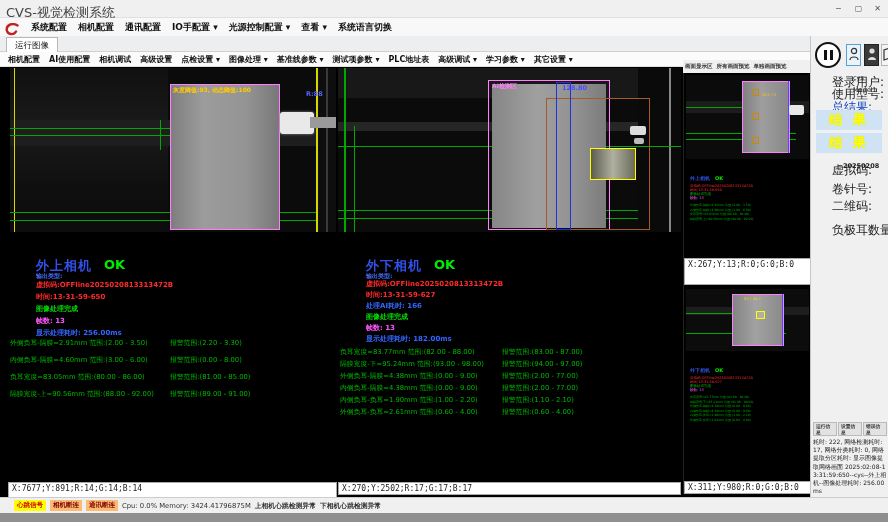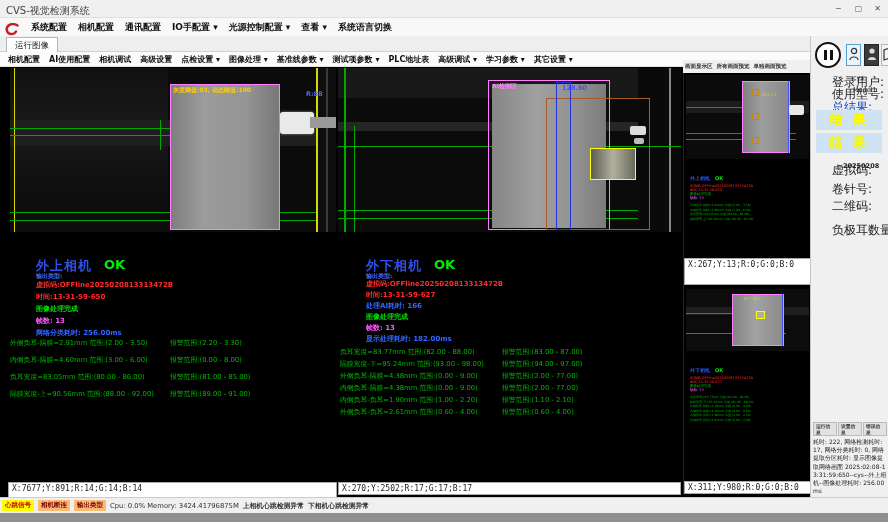--- a/index.html
+++ b/index.html
@@ -2,21 +2,21 @@
 <html><head>
 <meta charset="utf-8">
 <style>
   * { margin:0; padding:0; box-sizing:border-box; }
   html,body { width:888px; height:522px; overflow:hidden; }
   body { position:relative; background:#9a9a9a; font-family:"DejaVu Sans","Liberation Sans",sans-serif; }
   .abs { position:absolute; }
 
   
   .titlebar { left:0; top:0; width:888px; height:18px; background:#f0f0f0; border-bottom:1px solid #e0e0e0; }
-  .title-text { left:6px; top:4px; font-size:10px; color:#444; }
+  .title-text { left:6px; top:4px; font-size:13px; color:#444; }
   .winctl { top:0; height:17px; width:19px; text-align:center; font-size:8px; color:#555; line-height:17px; cursor:default; }
   .menubar { left:0; top:18px; width:888px; height:18px; background:#f8f8f8; display:flex; align-items:center; gap:11px; padding-left:4px; }
   .menu-item { font-size:9px; color:#111; font-weight:bold; white-space:nowrap; }
   .tabrow { left:0; top:36px; width:888px; height:16px; background:#eceef0; border-bottom:1px solid #d0d0d0; }
   .tab { left:6px; top:1px; height:15px; background:#fff; border:1px solid #b8b8b8; border-bottom:none; font-size:8.5px; padding:2px 8px 0; color:#222; }
   .toolbar { left:0; top:52px; width:810px; height:15px; background:#fbfbfb; border-bottom:1px solid #e2e2e2; display:flex; align-items:center; gap:9px; padding-left:8px; }
   .tool-item { font-size:8px; color:#111; font-weight:bold; white-space:nowrap; }
 
   
   .main { left:0; top:67px; width:810px; height:430px; background:#000; }
@@ -55,21 +55,21 @@
   .sb-label { font-size:12px; color:#222; font-weight:normal; white-space:nowrap;padding-left:16px; }
   .sb-value { font-size:6.5px; color:#222; white-space:nowrap; }
   .result-block { width:66px; height:20px; background:#cfe3f5; color:#ffff00; font-size:13px; font-weight:bold; text-align:center; line-height:20px; letter-spacing:3px; text-shadow:0 0 1px #d8d800; }
   .infobox { left:2px; top:386px; width:74px; height:90px; }
   .info-tab { font-size:4.8px; color:#333; font-weight:bold; background:#e2e2e2; border:1px solid #bbb; padding:0 2px; }
   .info-text { font-size:6px; color:#222; line-height:8.2px; word-break:break-all; }
 
   
   .statusbar { left:0; top:497px; width:888px; height:16px; background:#f0f0f0; border-top:1px solid #ccc; display:flex; align-items:center; gap:4px; padding-left:2px; }
   .badge { font-size:6.5px; font-weight:bold; padding:1px 3px; }
-  .badge-yellow { background:#ffff00; color:#cc0000; }
+  .badge-yellow { background:#ffff00; color:#cc0000;margin-left:12px; }
   .badge-red { background:#fdba74; color:#7a0000; }
   .status-text { font-size:6.8px; color:#333; }
   .bottomstrip { left:0; top:513px; width:888px; height:9px; background:#8f8f8f; }
 </style>
 </head>
 <body>
 
 <div class="abs titlebar">
   <span class="abs title-text">CVS-视觉检测系统</span>
   <span class="abs winctl" style="right:40px;">─</span>
@@ -133,21 +133,21 @@
       <span class="abs" style="left:296px;top:22px;font-size:6.5px;color:#5560ff;font-weight:bold;">R:88</span>
     </div>
 
     <span class="abs v-title" style="left:28px;top:190px;">外上相机</span>
     <span class="abs v-ok" style="left:96px;top:190px;">OK</span>
     <span class="abs v-sub" style="left:28px;top:205px;">输出类型:</span>
     <span class="abs v-red" style="left:28px;top:213px;">虚拟码:OFFline2025020813313472B</span>
     <span class="abs v-red" style="left:28px;top:225px;">时间:13-31-59-650</span>
     <span class="abs v-green" style="left:28px;top:237px;">图像处理完成</span>
     <span class="abs v-mag" style="left:28px;top:249px;">帧数: 13</span>
-    <span class="abs v-blue" style="left:28px;top:261px;">网络分类耗时: 256.00ms</span>
+    <span class="abs v-blue" style="left:28px;top:261px;">显示处理耗时: 256.00ms</span>
 
     <div class="meas-row" style="top:271px;">
       <span class="meas-text">外侧负耳-隔膜=2.91mm 范围:(2.00 - 3.50)</span>
       <span class="meas-alarm" style="left:160px;">报警范围:(2.20 - 3.30)</span>
     </div>
     <div class="meas-row" style="top:288px;">
       <span class="meas-text">内侧负耳-隔膜=4.60mm 范围:(3.00 - 6.00)</span>
       <span class="meas-alarm" style="left:160px;">报警范围:(0.00 - 8.00)</span>
     </div>
     <div class="meas-row" style="top:305px;">
@@ -346,18 +346,18 @@
       <span class="info-tab">设置信息</span>
       <span class="info-tab">错误信息</span>
     </div>
     <div class="info-text">耗时: 222, 网络检测耗时: 17, 网络分类耗时: 0, 网络提取分区耗时: 显示图像提取网络画面 2025:02:08-13:31:59:650--cys--外上相机--图像处理耗时: 256.00ms</div>
   </div>
 </div>
 
 <div class="abs statusbar">
   <span class="badge badge-yellow">心跳信号</span>
   <span class="badge badge-red">相机断连</span>
-  <span class="badge badge-red">输出类型</span>
+  <span class="badge badge-red">通讯断连</span>
   <span class="status-text">Cpu: 0.0% Memory: 3424.41796875M</span>
   <span class="status-text" style="font-weight:bold;">上相机心跳检测异常</span>
   <span class="status-text" style="font-weight:bold;">下相机心跳检测异常</span>
 </div>
 <div class="abs bottomstrip"></div>
 
 </body></html>

